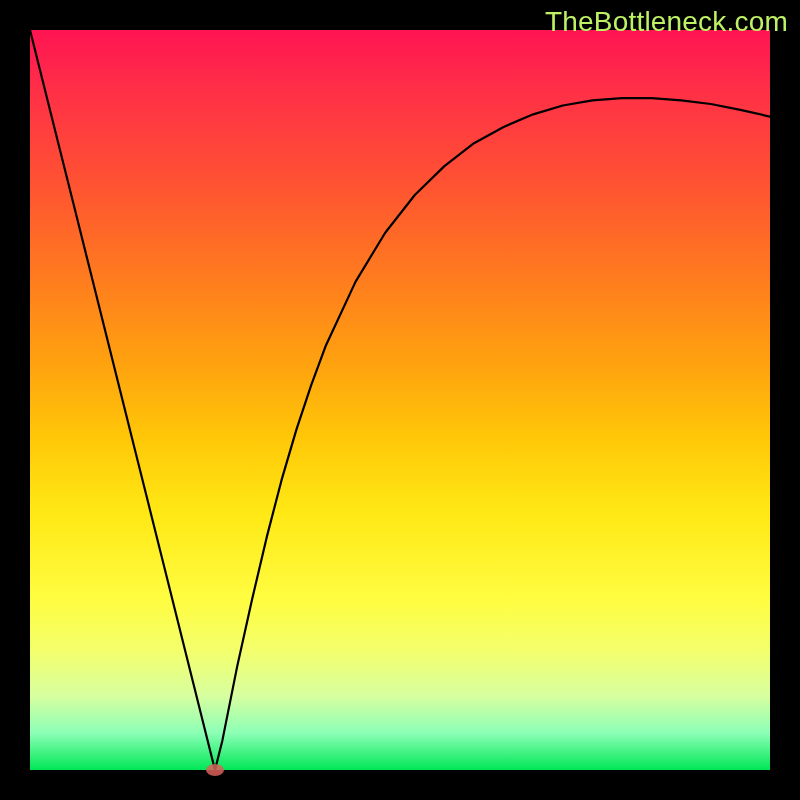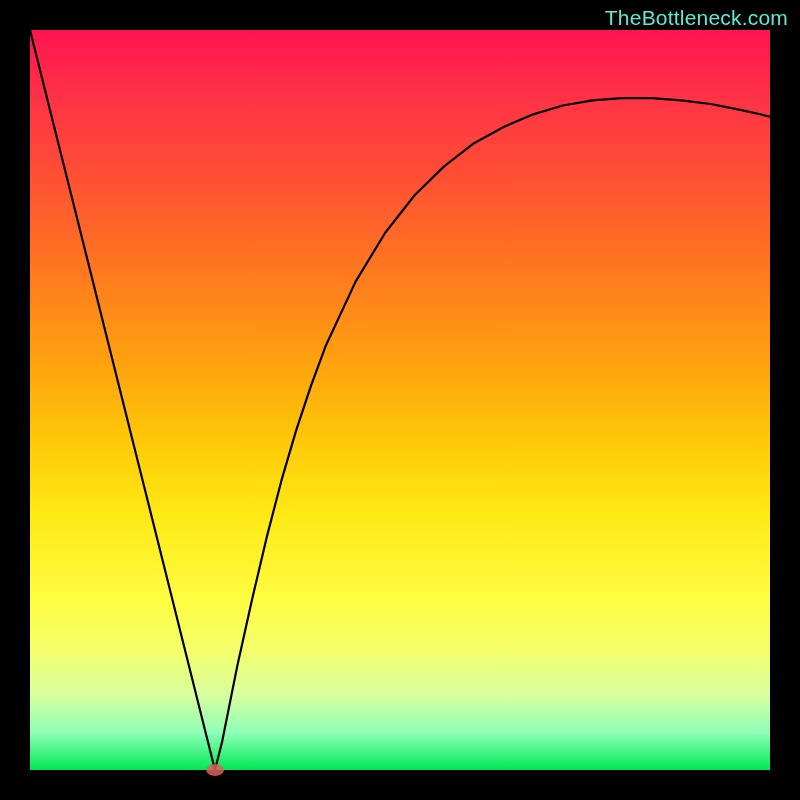--- a/index.html
+++ b/index.html
@@ -44,22 +44,22 @@
     background: #d9605a;
     border-radius: 50%;
     transform: translate(-50%, -50%);
     opacity: 0.85;
   }
   .watermark {
     position: absolute;
     top: 6px;
     right: 12px;
     font-family: Arial, Helvetica, sans-serif;
-    font-size: 21px;
-    color: #5eead4;
+    font-size: 28px;
+    color: #bef264;
     letter-spacing: 0.2px;
   }
 </style>
 </head>
 <body>
 
 <div class="frame">
   <div class="plot-area">
     <svg class="curve-svg" viewBox="0 0 740 740" preserveAspectRatio="none">
       <path id="curve-path" d="M0.00 0.00 L14.80 59.20 L29.60 118.40 L44.40 177.60 L59.20 236.80 L74.00 296.00 L88.80 355.20 L103.60 414.40 L118.40 473.60 L133.20 532.80 L148.00 592.00 L162.80 651.20 L177.60 710.40 L185.00 740.00 L192.40 710.40 L207.20 636.40 L222.00 569.80 L236.80 506.90 L251.60 449.92 L266.40 399.60 L281.20 355.20 L296.00 315.24 L325.60 251.60 L355.20 202.76 L384.80 165.02 L414.40 136.16 L444.00 113.22 L473.60 96.94 L503.20 84.36 L532.80 75.48 L562.40 70.30 L592.00 68.08 L621.60 68.08 L651.20 70.30 L680.80 74.00 L710.40 79.92 L740.00 86.58 " fill="none" stroke="#000" stroke-width="2.2" stroke-linejoin="round" stroke-linecap="round"></path>

